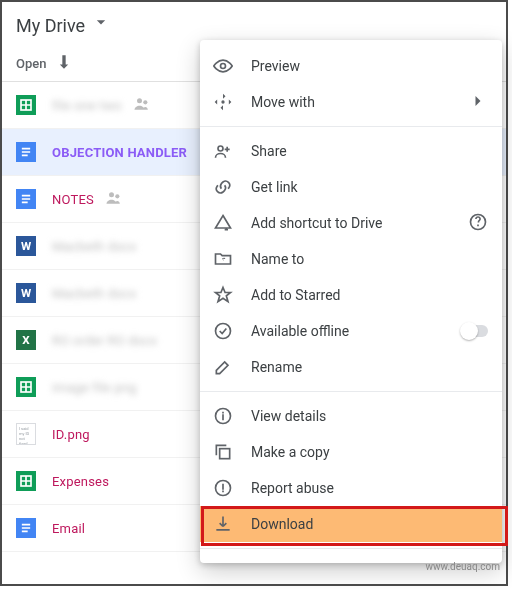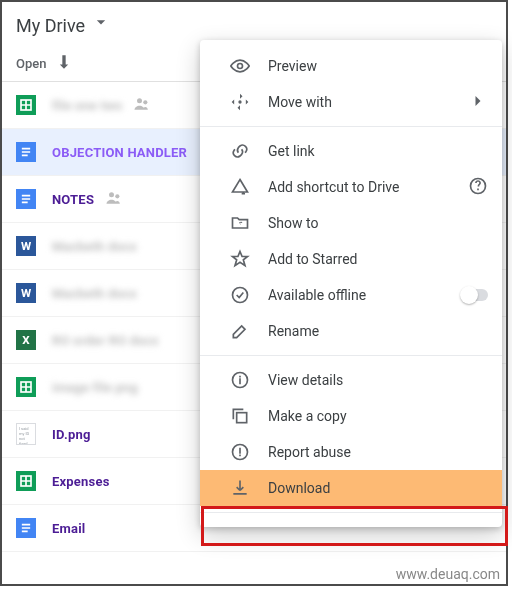--- a/index.html
+++ b/index.html
@@ -4,36 +4,36 @@
 <style>
 html,body{margin:0;padding:0;font-family:Roboto,Arial,sans-serif;background:#fff;color:#3c4043;font-size:14px;width:512px;height:590px;overflow:hidden}
 .frame{border:2px solid #4b4b4b;width:508px;height:586px;position:relative;box-sizing:border-box}
 .header{display:flex;align-items:flex-end;padding:10px 14px;font-size:18px;color:#3c4043}
 .header .drop{margin-left:6px;color:#5f6368}
 .cols{display:flex;align-items:center;padding:6px 14px 6px 14px;font-size:13px;color:#5f6368;font-weight:500;border-bottom:1px solid #e0e0e0}
 .cols .arrow{margin-left:8px}
 .list{}
 .row{display:flex;align-items:center;height:47px;padding:0 14px;border-bottom:1px solid #f1f1f1;box-sizing:border-box}
 .row .ico{width:20px;height:20px;margin-right:16px;flex-shrink:0;display:flex;align-items:center;justify-content:center}
-.row .name{color:#4c1d95;font-size:13px;font-weight:700;letter-spacing:.2px;white-space:nowrap;overflow:hidden;text-overflow:ellipsis}
+.row .name{color:#be185d;font-size:13px;font-weight:400;letter-spacing:.2px;white-space:nowrap;overflow:hidden;text-overflow:ellipsis}
 .row.sel{background:#e8f0fe}
 .row.sel .name{color:#8b5cf6;font-weight:700}
 .row .blur{filter:blur(3px);color:#bdbdbd}
 .row .share{margin-left:10px;color:#bdbdbd}
 .thumb{width:22px;height:22px;border:1px solid #dadce0;font-size:4px;line-height:5px;color:#9aa0a6;padding:2px;box-sizing:border-box;overflow:hidden}
 .menu{position:absolute;left:198px;top:38px;width:302px;background:#fff;border-radius:4px;box-shadow:0 2px 6px rgba(0,0,0,.2),0 8px 24px rgba(0,0,0,.2);padding:8px 0;box-sizing:border-box}
-.mi{display:flex;align-items:center;height:36px;padding:0 30px;color:#3c4043;font-size:14px;position:relative}
+.mi{display:flex;align-items:center;height:36px;padding:0 13px;color:#3c4043;font-size:14px;position:relative}
 .mi .mico{width:20px;height:20px;margin-right:18px;color:#5f6368;display:flex;align-items:center;justify-content:center;flex-shrink:0}
 .mi .chev{position:absolute;right:14px;color:#5f6368}
 .mi .help{position:absolute;right:14px;color:#5f6368}
 .mi .tog{position:absolute;right:14px;width:26px;height:12px;background:#dadce0;border-radius:10px}
 .mi .tog:before{content:"";position:absolute;left:-2px;top:-3px;width:18px;height:18px;border-radius:50%;background:#fff;box-shadow:0 1px 2px rgba(0,0,0,.3)}
 .sep{height:1px;background:#e8eaed;margin:6px 0}
 .hl{position:absolute;border:3px solid #d31919;box-sizing:border-box;pointer-events:none}
-.watermark{position:absolute;right:6px;bottom:2px;font-size:14px;color:#888}
+.watermark{position:absolute;right:6px;bottom:12px;font-size:10px;color:#888}
 svg{width:20px;height:20px}
 </style>
 </head>
 <body>
 <div class="frame">
 
 <div class="header">
   <span>My Drive</span>
   <span class="drop"><svg viewBox="0 0 24 24" width="16" height="16">
           <path fill="currentColor" d="M7 10l5 5 5-5z"></path>
@@ -169,20 +169,29 @@
         </span>
     <span>Move with</span>
     <span class="chev"><svg viewBox="0 0 24 24" width="18" height="18">
             <path fill="currentColor" d="M9 6l6 6-6 6z"></path>
           </svg></span>
   </div>
   <div class="sep"></div>
   <div class="mi">
     <span class="mico">
           <svg viewBox="0 0 24 24">
+            <circle cx="9" cy="9" r="3" fill="none" stroke="currentColor" stroke-width="2"></circle>
+            <path fill="none" stroke="currentColor" stroke-width="2" d="M3 20c0-3 3-5 6-5s6 2 6 5M17 7v6M14 10h6"></path>
+          </svg>
+        </span>
+    <span>Share</span>
+  </div>
+  <div class="mi">
+    <span class="mico">
+          <svg viewBox="0 0 24 24">
             <path fill="none" stroke="currentColor" stroke-width="2" d="M10 14a5 5 0 010-6l2-2a5 5 0 017 7l-1 1M14 10a5 5 0 010 6l-2 2a5 5 0 01-7-7l1-1"></path>
           </svg>
         </span>
     <span>Get link</span>
   </div>
   <div class="mi">
     <span class="mico">
           <svg viewBox="0 0 24 24">
             <path fill="none" stroke="currentColor" stroke-width="2" d="M12 3l9 15H3z"></path>
             <path stroke="currentColor" stroke-width="2" d="M16 18v3M14 20h4"></path>
@@ -194,21 +203,21 @@
             <path fill="currentColor" d="M11 17h2v-2h-2v2zm1-12c-2 0-3.5 1.5-3.5 3.5h2c0-1 .5-1.5 1.5-1.5s1.5.5 1.5 1.5c0 1.5-2 1.5-2 4h2c0-2 2-2 2-4 0-2-1.5-3.5-3.5-3.5z"></path>
           </svg></span>
   </div>
   <div class="mi">
     <span class="mico">
           <svg viewBox="0 0 24 24">
             <path fill="none" stroke="currentColor" stroke-width="2" d="M3 6h6l2 2h10v10H3z"></path>
             <path fill="currentColor" d="M11 12h4l-2-2v1h-2v2h2v1z"></path>
           </svg>
         </span>
-    <span>Show to</span>
+    <span>Name to</span>
   </div>
   <div class="mi">
     <span class="mico">
           <svg viewBox="0 0 24 24">
             <path fill="none" stroke="currentColor" stroke-width="2" d="M12 3l2.5 6H21l-5 4 2 7-6-4-6 4 2-7-5-4h6.5z"></path>
           </svg>
         </span>
     <span>Add to Starred</span>
   </div>
   <div class="mi">

